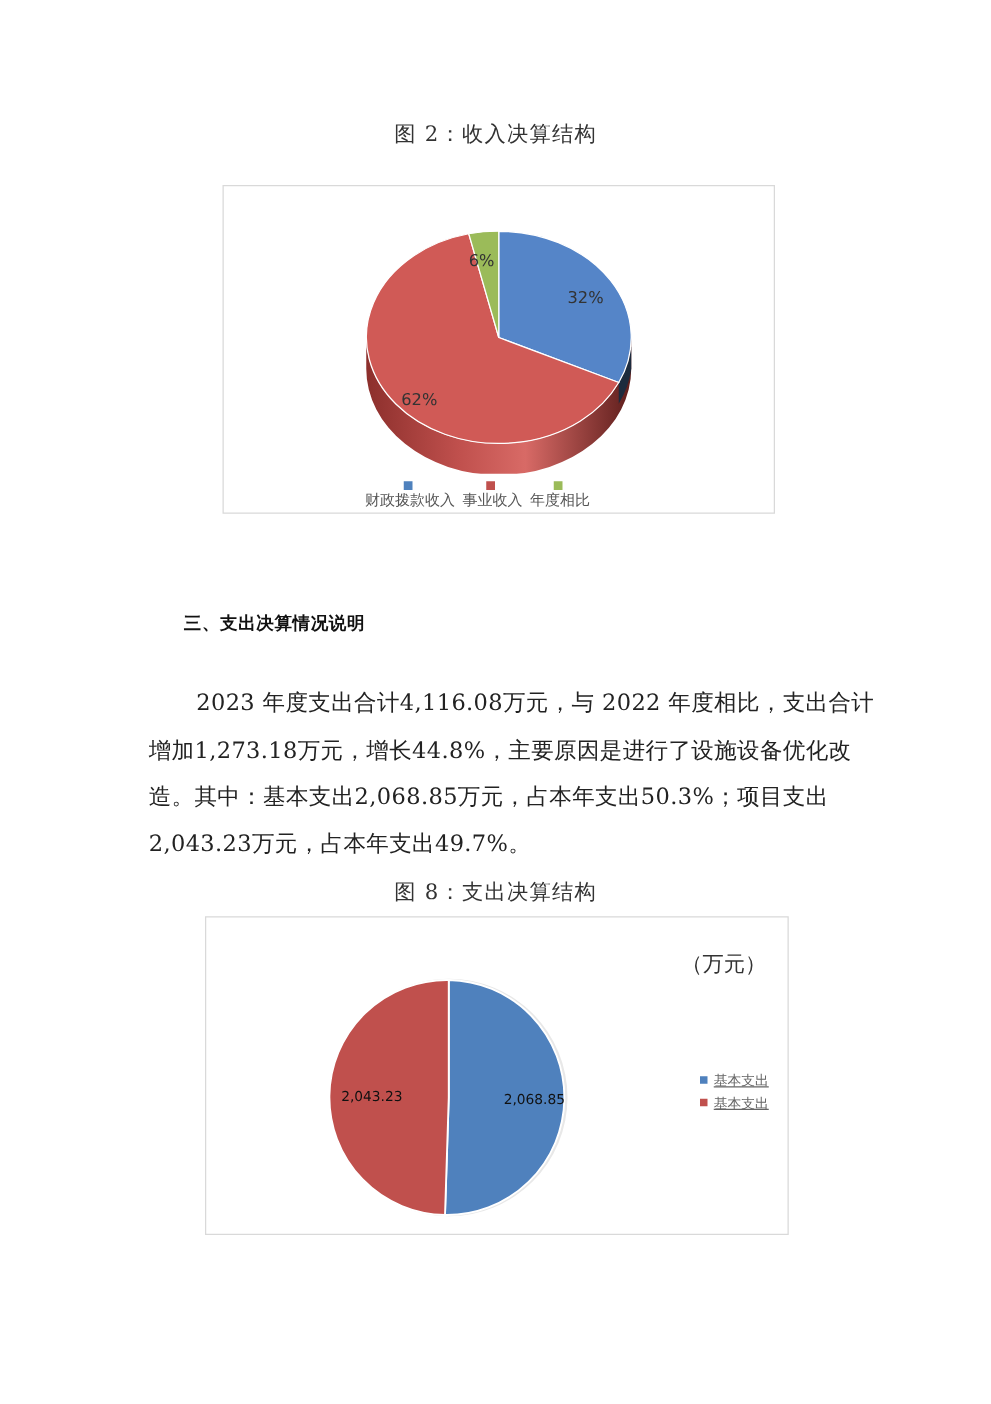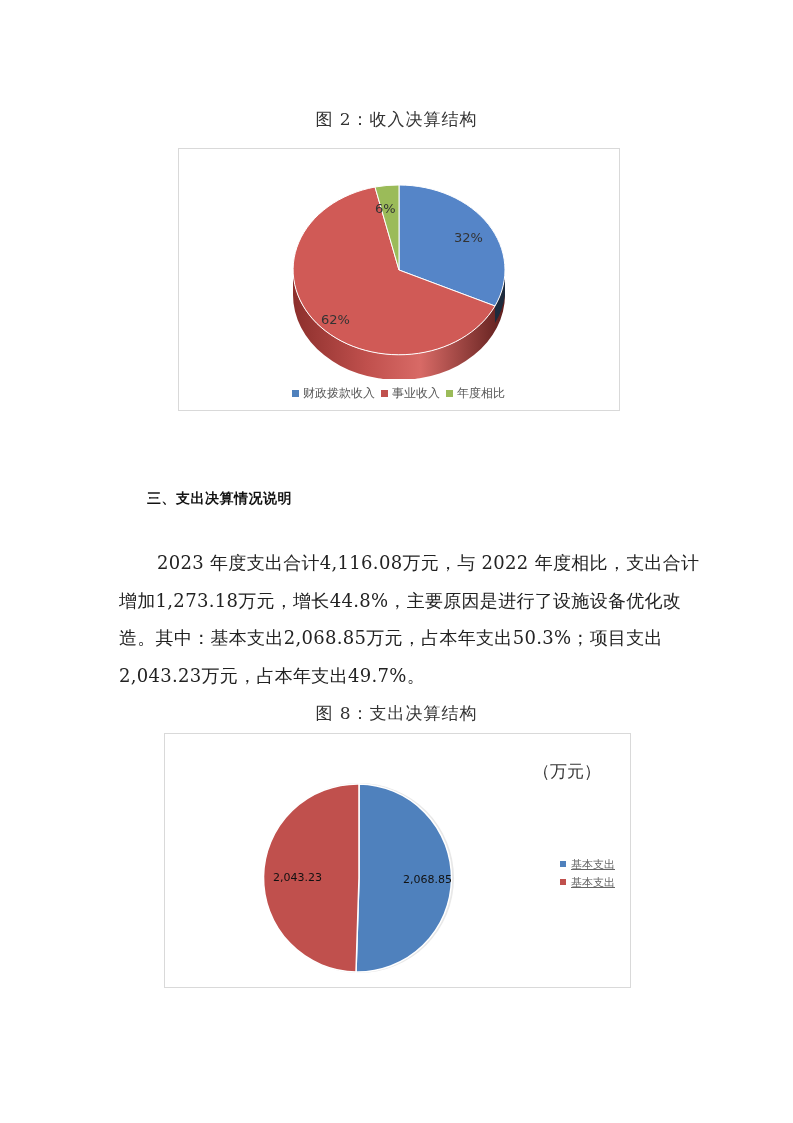--- a/index.html
+++ b/index.html
@@ -3,37 +3,37 @@
 <meta charset="utf-8">
 <style>
   html, body { margin: 0; padding: 0; background: #ffffff; }
   body { width: 793px; height: 1123px; position: relative; overflow: hidden;
          font-family: "DejaVu Serif", "Liberation Serif", serif; color: #222; }
   .caption { position: absolute; left: 0; width: 793px; text-align: center;
              font-size: 17px; letter-spacing: 1px; color: #333; }
   .chart-box { position: absolute; border: 1px solid #d9d9d9; background: #fff; box-sizing: border-box; }
   .legend { position: absolute; font-family: "DejaVu Sans", "Liberation Sans", sans-serif;
             font-size: 12px; color: #555; display: flex; align-items: center; }
-  .legend .item { display: flex; align-items: center; margin-right: 6px; }
+  .legend .item { display: flex; align-items: center; margin-right: 6px; flex-direction: column; }
   .legend .sw { width: 7px; height: 7px; display: inline-block; margin-right: 4px; }
   .legend-v { position: absolute; font-family: "DejaVu Serif", "Liberation Serif", serif;
               font-size: 11px; color: #666; }
   .legend-v .item { display: flex; align-items: center; height: 18px; }
   .legend-v .sw { width: 6px; height: 6px; display: inline-block; margin-right: 5px; }
   .heading { position: absolute; left: 147px; top: 490px; font-family: "DejaVu Sans", "Liberation Sans", sans-serif;
              font-size: 14px; font-weight: bold; color: #111; letter-spacing: 0.5px; }
   .para { position: absolute; left: 107px; top: 532px; width: 590px; font-size: 18px;
           line-height: 37.5px; color: #222; text-indent: 38px; letter-spacing: 0.3px; margin: 12px; }
   .unit { position: absolute; font-family: "DejaVu Sans", "Liberation Sans", sans-serif; font-size: 17px; color: #333; }
   svg text { font-family: "DejaVu Sans", "Liberation Sans", sans-serif; }
 </style>
 </head>
 <body>
 
-<div class="caption" style="top:108px;text-align:center;">图 2：收入决算结构</div>
+<div class="caption" style="top:96px;text-align:center;">图 2：收入决算结构</div>
 
 <div class="chart-box" style="left:178px; top:148px; width:442px; height:263px;">
   <svg width="440" height="230" viewBox="0 0 440 230" style="position:absolute; left:0; top:0;">
     <defs>
       <linearGradient id="sideRed" x1="0" x2="1" y1="0" y2="0">
         <stop offset="0" stop-color="#8c2f2c"></stop>
         <stop offset="0.35" stop-color="#c0504d"></stop>
         <stop offset="0.6" stop-color="#d86a66"></stop>
         <stop offset="1" stop-color="#5e1e1c"></stop>
       </linearGradient>
@@ -67,21 +67,21 @@
   </div>
 </div>
 
 <div class="heading">三、支出决算情况说明</div>
 
 <p class="para">2023 年度支出合计4,116.08万元，与 2022 年度相比，支出合计增加1,273.18万元，增长44.8%，主要原因是进行了设施设备优化改造。其中：基本支出2,068.85万元，占本年支出50.3%；项目支出2,043.23万元，占本年支出49.7%。</p>
 
 <div class="caption" style="top:702px;">图 8：支出决算结构</div>
 
 <div class="chart-box" style="left:164px; top:733px; width:467px; height:255px;">
-  <div class="unit" style="left:368px; top:26px;">（万元）</div>
+  <div class="unit" style="left:380px; top:26px;">（万元）</div>
   <svg width="300" height="250" viewBox="0 0 300 250" style="position:absolute; left:90px; top:0;">
 
     <circle cx="104" cy="144" r="95" fill="#e8e8e8"></circle>
     <path d="M104 144 L104 50 A94 94 0 0 1 101 238 Z" fill="#4f81bd" stroke="#ffffff" stroke-width="1.5"></path>
     <path d="M104 144 L101 238 A94 94 0 0 1 104 50 Z" fill="#c0504d" stroke="#ffffff" stroke-width="1.5"></path>
     <text x="148" y="149" font-size="11" fill="#111">2,068.85</text>
     <text x="18" y="147" font-size="11" fill="#111">2,043.23</text>
   </svg>
   <div class="legend-v" style="left:395px; top:121px;text-decoration:underline;">
     <div class="item">

